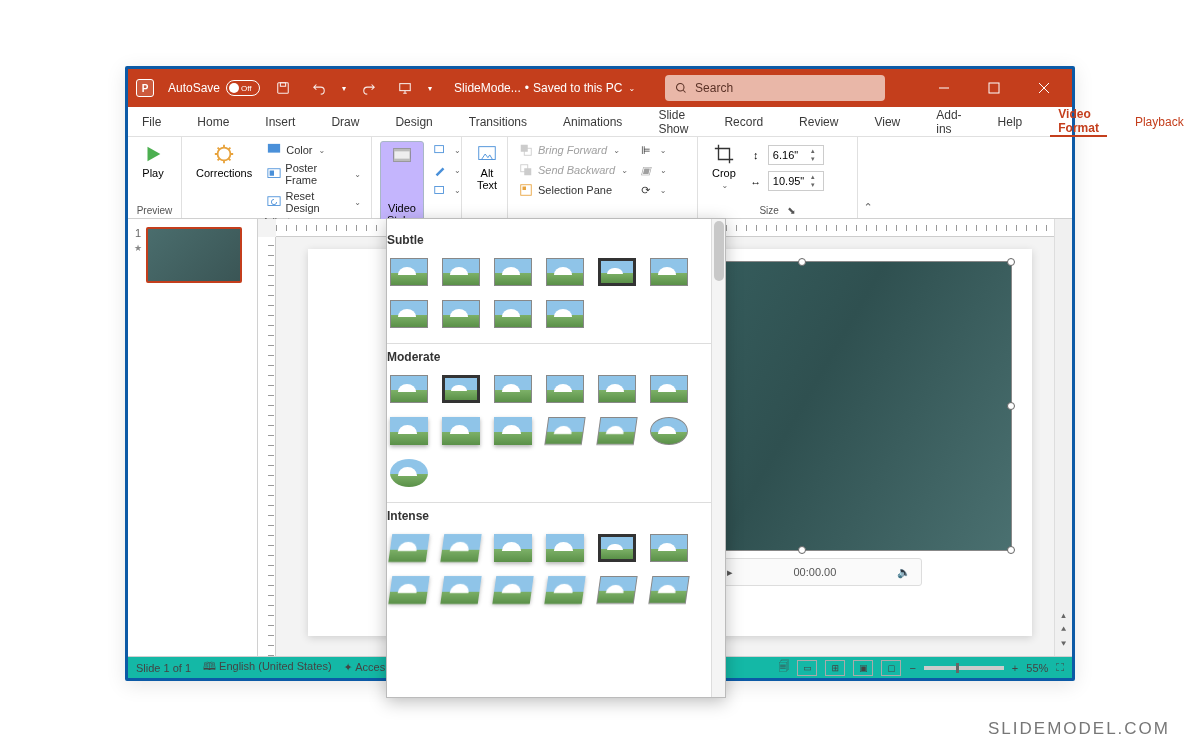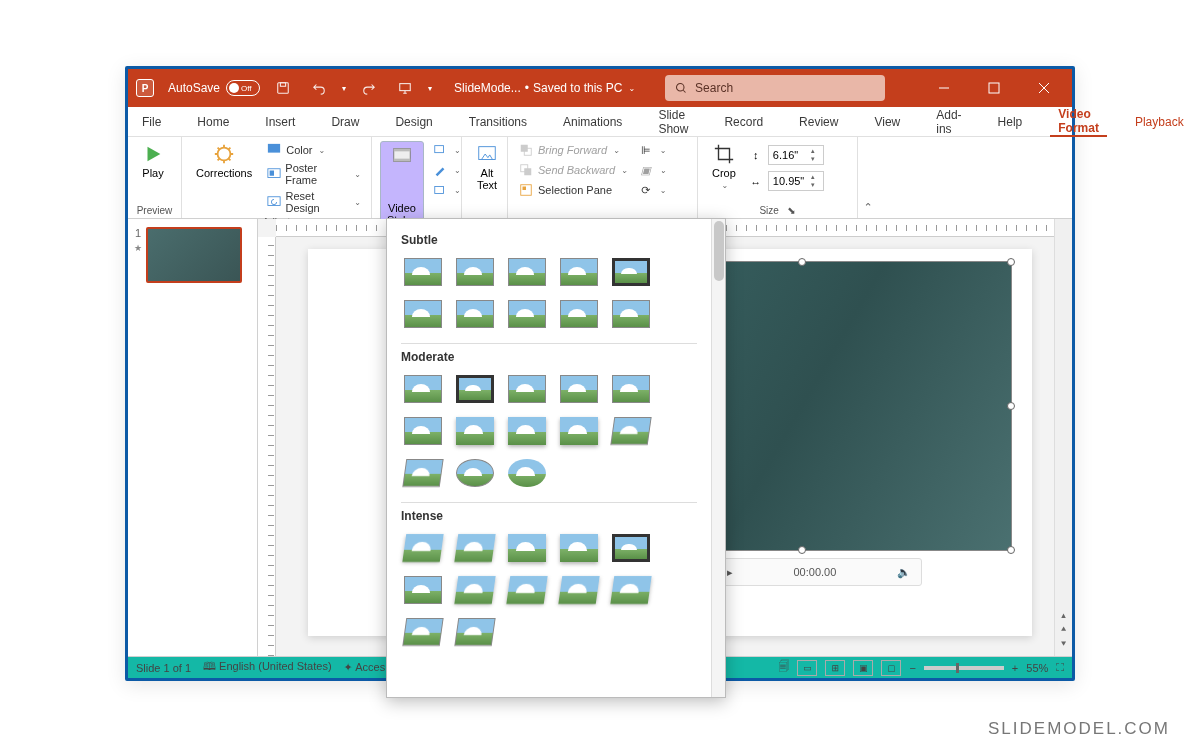--- a/index.html
+++ b/index.html
@@ -60,21 +60,21 @@
 .statusbar { height: 22px; background: #14b8a6; border-top:1px solid #d0d0d0; display:flex;align-items:center;font-size:11px;color:#444;padding:0 8px;gap:12px;}
 .status-right { margin-left:auto; display:flex;align-items:center;gap:8px;}
 .view-btn{width:20px;height:16px;border:1px solid #aaa;cursor:pointer;display:flex;align-items:center;justify-content:center;font-size:9px;}
 .zoom-slider { width:80px;height:4px;background:#ccc;position:relative;}
 .zoom-slider::after{content:'';position:absolute;left:40%;top:-3px;width:3px;height:10px;background:#666;}
 
 
 .gallery-popup { position:absolute; top:218px; left:386px; width:340px; height:480px; background:#fff; border:1px solid #bbb; box-shadow: 0 4px 16px rgba(0,0,0,0.25); z-index:100; display:flex;}
 .gallery-scroll { width:14px; background:#f4f4f4; border-left:1px solid #ddd;}
 .gallery-scroll-thumb{width:10px;height:60px;background:#c8c8c8;border-radius:5px;margin:2px auto;}
-.gallery-body { flex:1; padding: 8px 14px; overflow:hidden;}
+.gallery-body { flex:1; padding: 8px 0; overflow:hidden;}
 .gal-section-title { font-size:12px; font-weight:600; color:#333; margin:6px 0 8px;}
 .gal-grid { display:flex; flex-wrap:wrap; gap:8px; margin-bottom:12px;}
 .gal-item { width:44px; height:34px; cursor:pointer; border:1px solid transparent; padding:2px; display:flex;align-items:center;justify-content:center;}
 .gal-thumb { width:100%;height:100%; background: linear-gradient(180deg,#8fc4e8 0%,#8fc4e8 55%,#7cb067 55%,#5a9048 100%); position:relative; border:1px solid #888;}
 .gal-thumb::after{content:'';position:absolute;top:30%;left:20%;width:50%;height:30%;background:#fff;border-radius:50% 50% 0 0 / 100% 100% 0 0;}
 .gal-thumb.round{border-radius:50%;}
 .gal-thumb.thick{border-width:3px;border-color:#333;}
 .gal-thumb.soft{box-shadow:0 2px 4px rgba(0,0,0,0.3);border:none;}
 .gal-thumb.skew{transform:skewX(-8deg) rotateY(10deg);}
 .gal-divider{height:1px;background:#ddd;margin:4px 0;}

